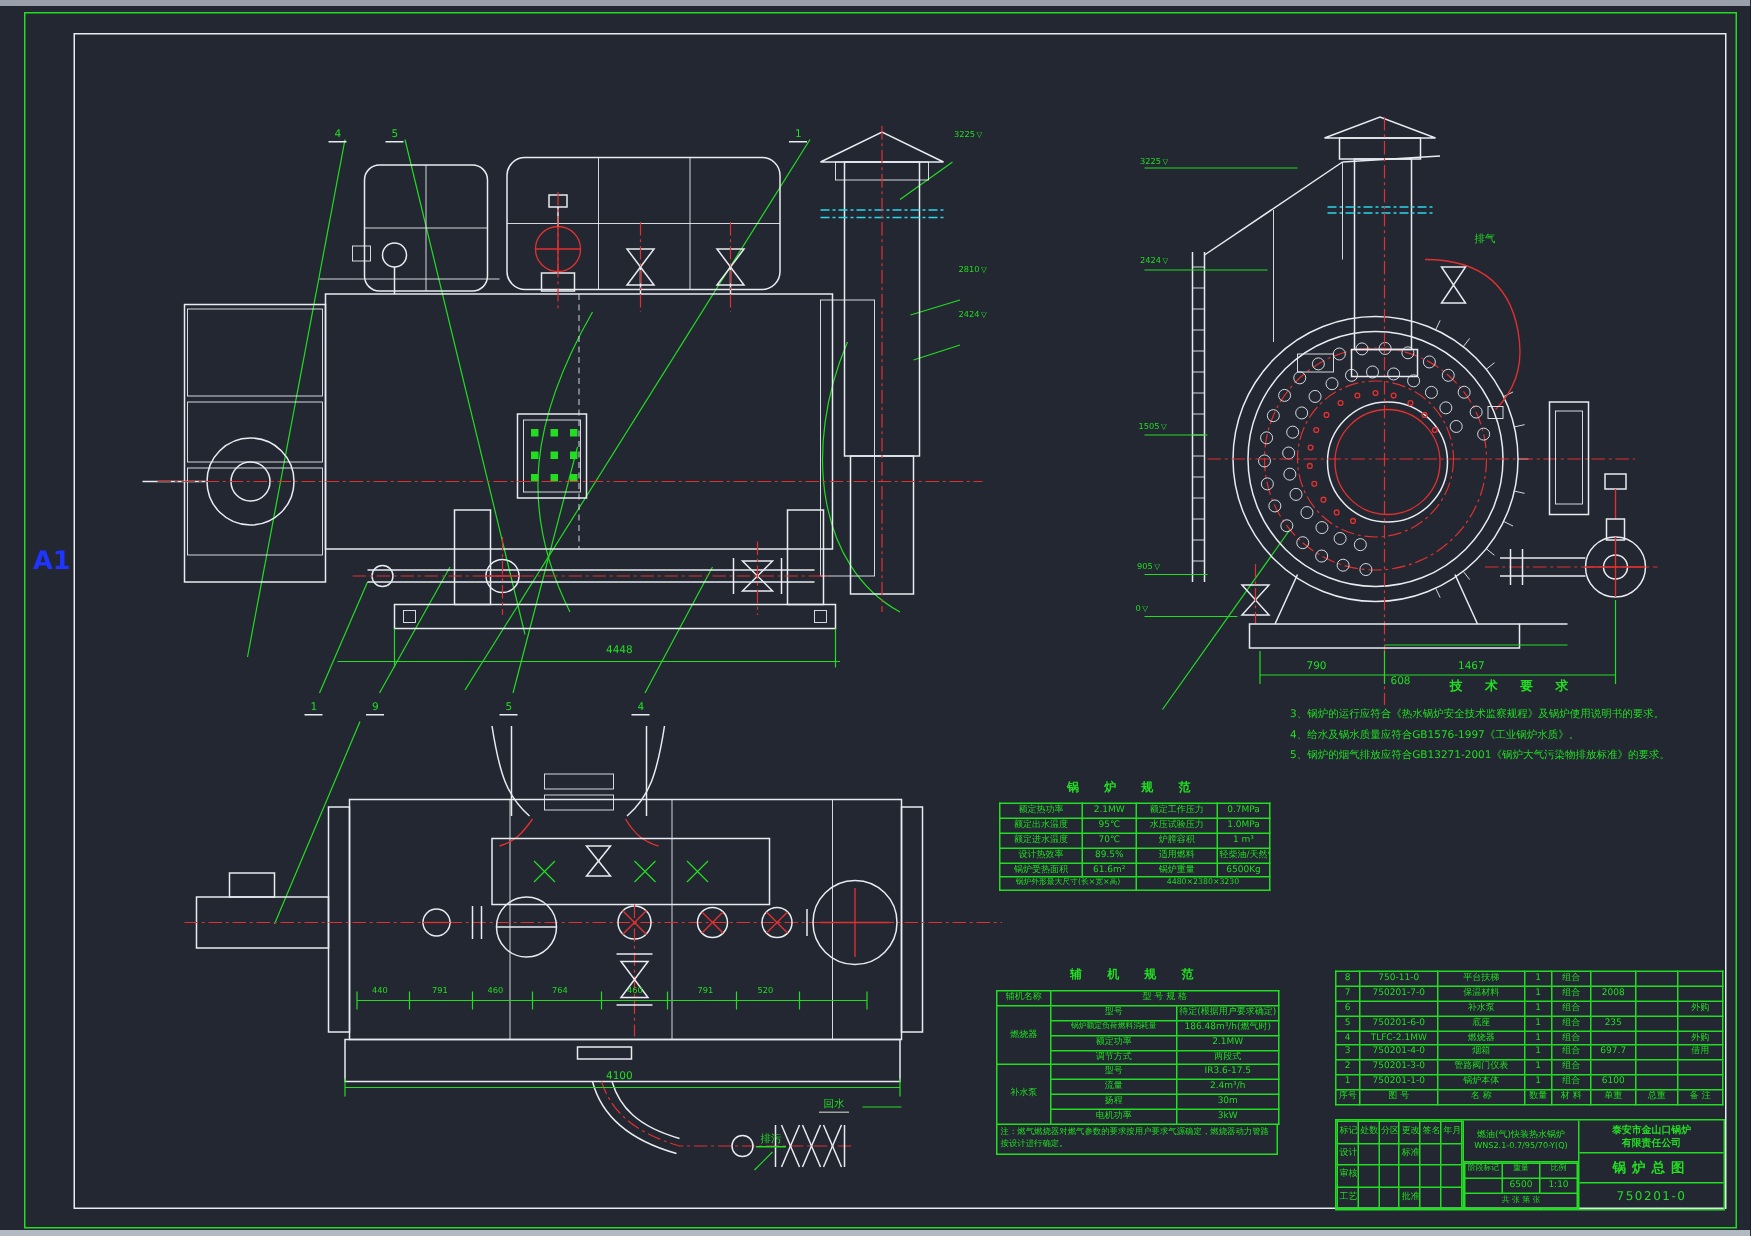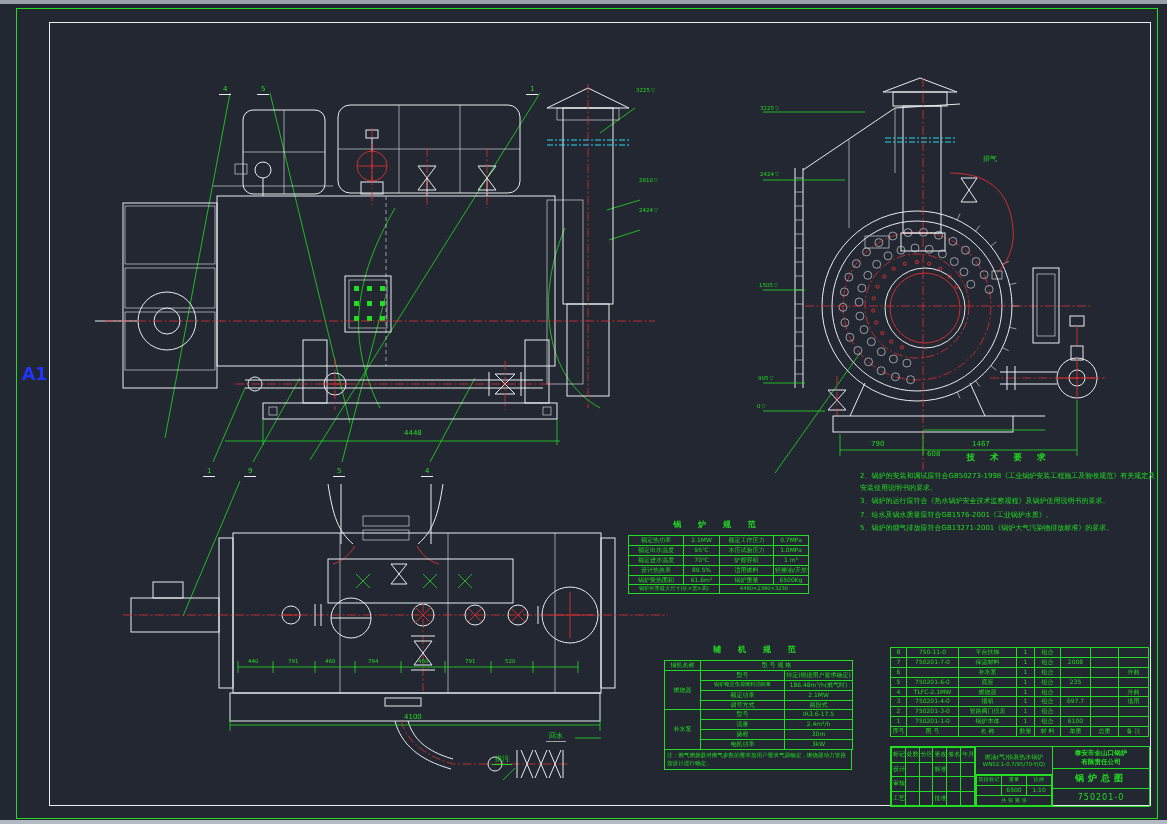--- a/index.html
+++ b/index.html
@@ -478,21 +478,21 @@
     </g>
   </svg>
 
   <span class="gtxt" style="left:404px;top:430px;">4448</span>
   <span class="gtxt" style="left:404px;top:714px;">4100</span>
   <span class="gtxt" style="left:871px;top:441px;">790</span>
   <span class="gtxt" style="left:972px;top:441px;">1467</span>
   <span class="gtxt" style="left:927px;top:426px;margin-top:25px;">608</span>
   <span class="gtxt" style="left:983px;top:156px;">排气</span>
   <span class="gtxt" style="left:546px;top:733px;border-bottom:1px solid #a3a3a3;padding:0 3px 1px;">回水</span>
-  <span class="gtxt" style="left:492px;top:756px;border-bottom:1px solid #22dd22;padding:0 3px 1px;">排污</span>
+  <span class="gtxt" style="left:504px;top:756px;border-bottom:1px solid #22dd22;padding:0 3px 1px;">排污</span>
   <span class="callout" style="left:219px;top:86px;">4</span>
   <span class="callout" style="left:257px;top:86px;">5</span>
   <span class="callout" style="left:526px;top:86px;">1</span>
   <span class="callout" style="left:203px;top:468px;">1</span>
   <span class="callout" style="left:244px;top:468px;">9</span>
   <span class="callout" style="left:333px;top:468px;">5</span>
   <span class="callout" style="left:421px;top:468px;">4</span>
   <span class="flag" style="left:636px;top:88px;">3225</span>
   <span class="flag" style="left:639px;top:178px;">2810</span>
   <span class="flag" style="left:639px;top:208px;">2424</span>
@@ -507,28 +507,27 @@
       <span class="gtxt small" style="left: 325px; top: 659px; position: absolute;">460</span>
       <span class="gtxt small" style="left: 368px; top: 659px; position: absolute;">764</span>
       <span class="gtxt small" style="left: 418px; top: 659px; position: absolute;">460</span>
       <span class="gtxt small" style="left: 465px; top: 659px; position: absolute;">791</span>
       <span class="gtxt small" style="left: 505px; top: 659px; position: absolute;">520</span>
     </div>
 
   <div class="tech">
     <div class="tech-title">技 术 要 求</div>
     <div id="tech-items">
-        <div class="tech-item">2、锅炉的安装和调试应符合GB50273-1998《工业锅炉安装工程施工及验收规范》有关规定及安装使用说明书的要求。</div>
         <div class="tech-item">3、锅炉的运行应符合《热水锅炉安全技术监察规程》及锅炉使用说明书的要求。</div>
-        <div class="tech-item">7、给水及锅水质量应符合GB1576-2001《工业锅炉水质》。</div>
+        <div class="tech-item">4、给水及锅水质量应符合GB1576-1997《工业锅炉水质》。</div>
         <div class="tech-item">5、锅炉的烟气排放应符合GB13271-2001《锅炉大气污染物排放标准》的要求。</div>
       </div>
   </div>
 
-  <div class="spec" style="left:628px;top:519px;width:180px;">
+  <div class="spec" style="left:666px;top:519px;width:180px;">
     <div class="spec-title">锅  炉  规  范</div>
     <table class="tbl" style="width:180px;">
       <colgroup>
           <col style="width:55px">
           <col style="width:36px">
           <col style="width:54px">
           <col style="width:35px">
         </colgroup>
       <tbody id="boiler-spec-body">
           <tr>

